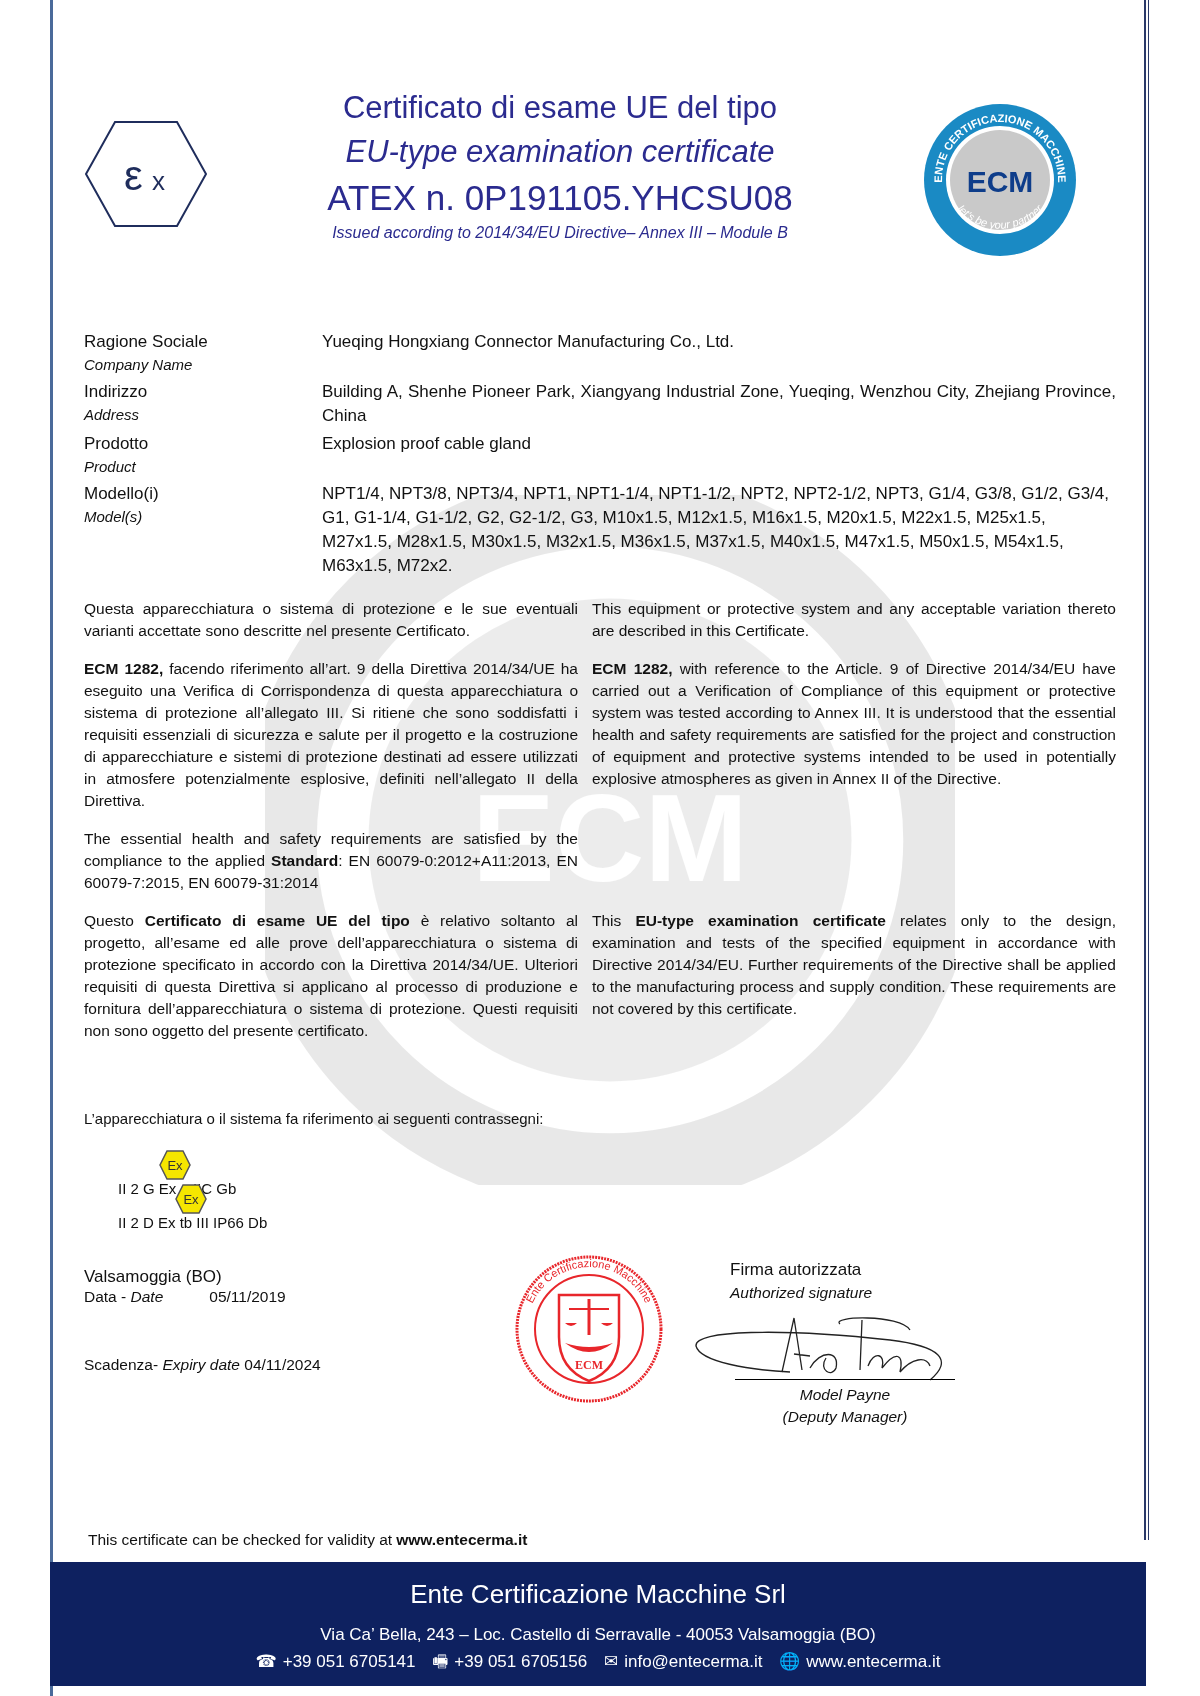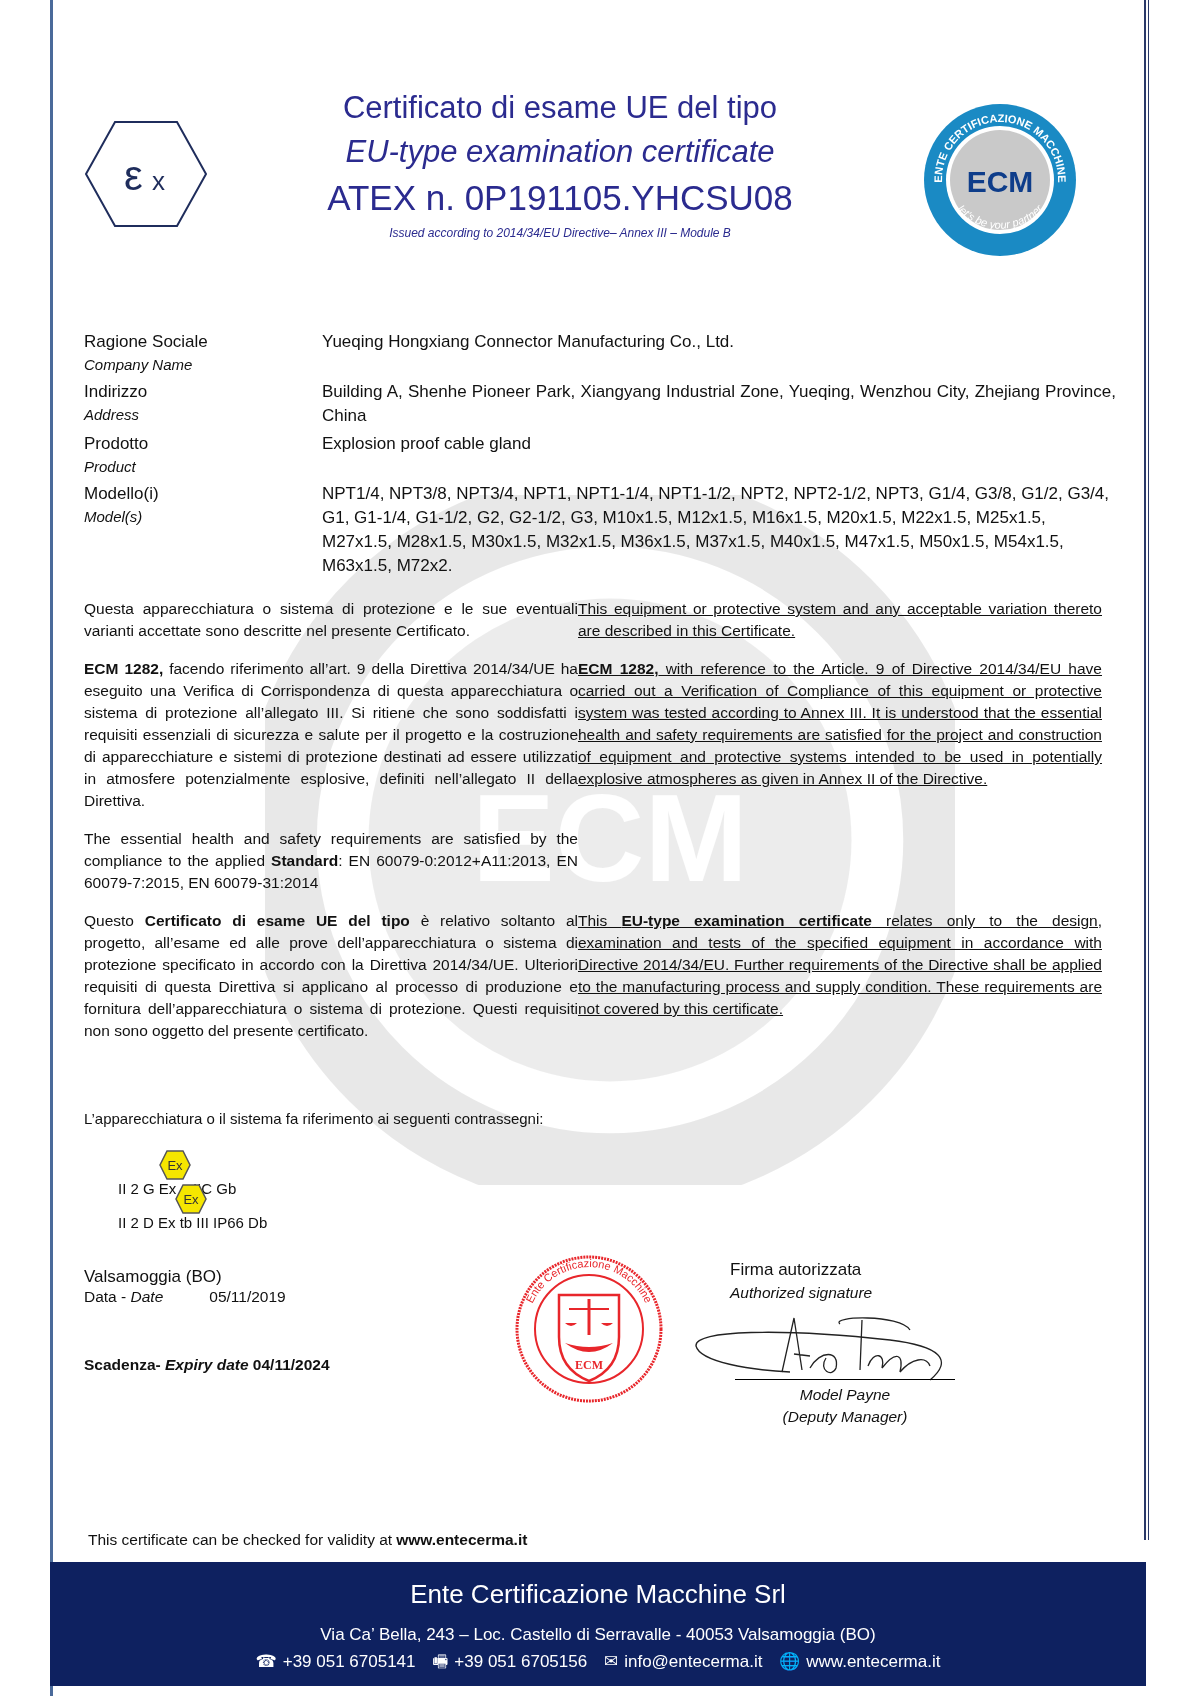--- a/index.html
+++ b/index.html
@@ -10,45 +10,45 @@
   .frame-r2 { position:absolute; left:1148px; top:0; width:1px; height:1540px; background:#2a3a6a; }
 
   .ex-logo { position:absolute; left:84px; top:120px; width:124px; height:108px; }
   .ecm-logo { position:absolute; left:920px; top:100px; width:160px; height:160px; }
 
   .head { position:absolute; left:240px; top:86px; width:640px; text-align:center; color:#2b2b8f; }
   .head .t1 { font-size:31px; line-height:44px; }
   .head .t2 { font-size:31px; line-height:44px; font-style:italic; }
   .head .t3 { font-size:35px; line-height:48px;text-align:center; }
   .head .t4 { font-size:16px; line-height:24px; margin-top:2px; }
-  .head .t5 { font-size:12px; line-height:22px; font-style:italic;text-align:center; }
+  .head .t5 { font-size:16px; line-height:22px; font-style:italic;text-align:center; }
 
   .info { position:absolute; left:84px; top:330px; width:1032px; font-size:17px; }
   .info .row { display:flex; margin-bottom:4px; }
   .info .lbl { width:238px; flex:none; }
   .info .lbl .it { display:block; font-style:italic; font-size:15px; line-height:22px; }
   .info .lbl .main { display:block; line-height:24px; }
   .info .val { flex:1; line-height:24px; text-align:justify; }
 
   .body { position:absolute; left:84px; top:598px; width:1032px; font-size:15.5px; line-height:22px; }
   .para { display:flex; margin-bottom:16px; }
   .para .col { width:494px; text-align:justify; }
-  .para .col + .col { margin-left:0; width:524px;text-decoration:underline; }
+  .para .col + .col { margin-left:14px; width:524px; }
   b { font-weight:bold; }
 
   .symbols-intro { position:absolute; left:84px; top:1108px; font-size:15px; line-height:22px; }
   .symbols-intro .it { font-style:italic; }
   .sym { position:absolute; left:118px; font-size:15px; display:flex; align-items:center;flex-direction:column; }
   .sym .hex { width:32px; height:30px; margin-right:4px; }
 
   .place { position:absolute; left:84px; top:1265px; font-size:17px; line-height:24px; }
   .date-row { position:absolute; left:84px; top:1288px; font-size:15.5px; }
   .date-row .it { font-style:italic; }
   .date-row .val { margin-left:46px; }
-  .expiry { position:absolute; left:84px; top:1356px; font-size:15.5px;font-weight:bold; }
+  .expiry { position:absolute; left:84px; top:1356px; font-size:15.5px; }
   .expiry .it { font-style:italic; }
 
   .stamp { position:absolute; left:513px; top:1253px; width:152px; height:152px; }
   .sign-block { position:absolute; left:730px; top:1258px; width:250px; }
   .sign-block .l1 { font-size:17px; line-height:24px; }
   .sign-block .l2 { font-size:15.5px; font-style:italic; line-height:22px; }
   .signature { position:absolute; left:690px; top:1310px; width:270px; height:80px; }
   .sign-line { position:absolute; left:735px; top:1379px; width:220px; height:1px; background:#000; }
   .signer { position:absolute; left:735px; top:1384px; width:220px; text-align:center; font-style:italic; font-size:15.5px; line-height:22px; }
 

